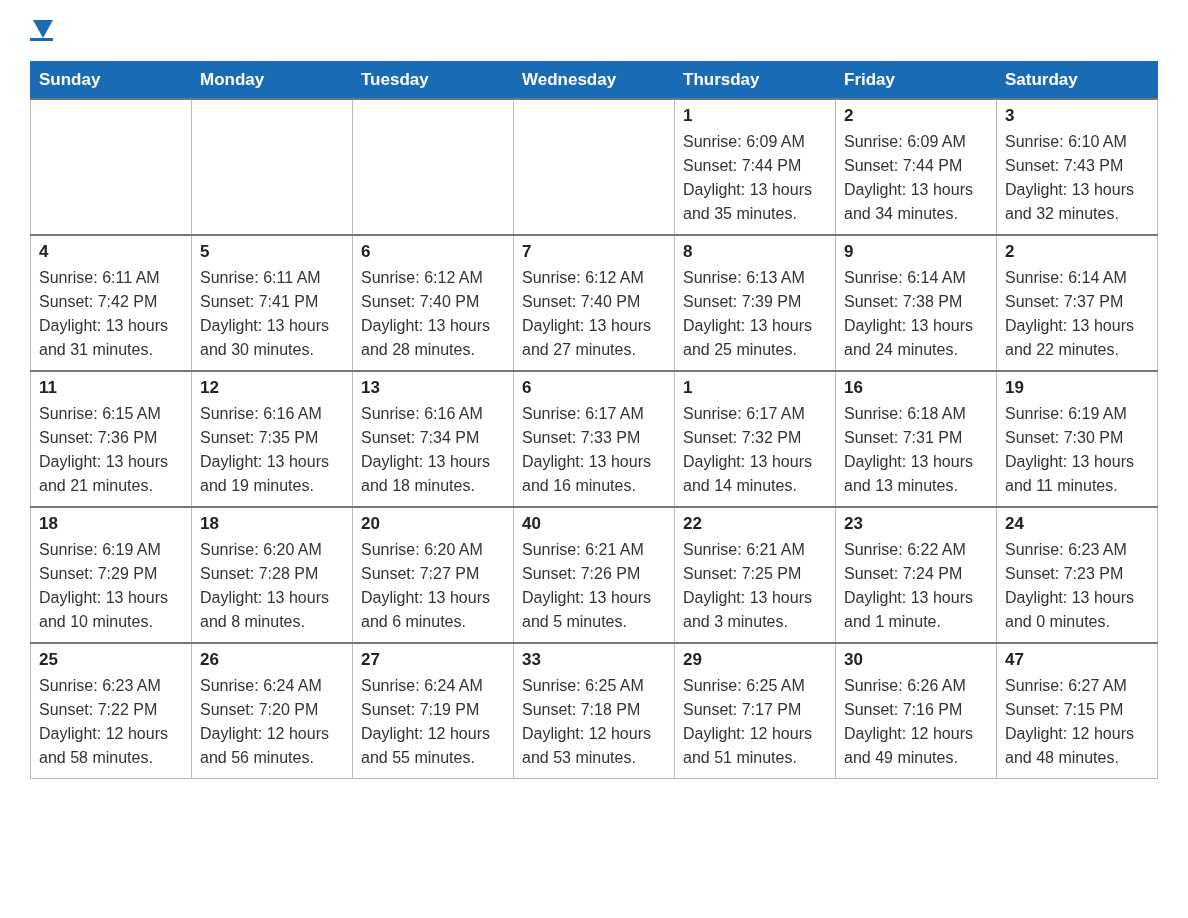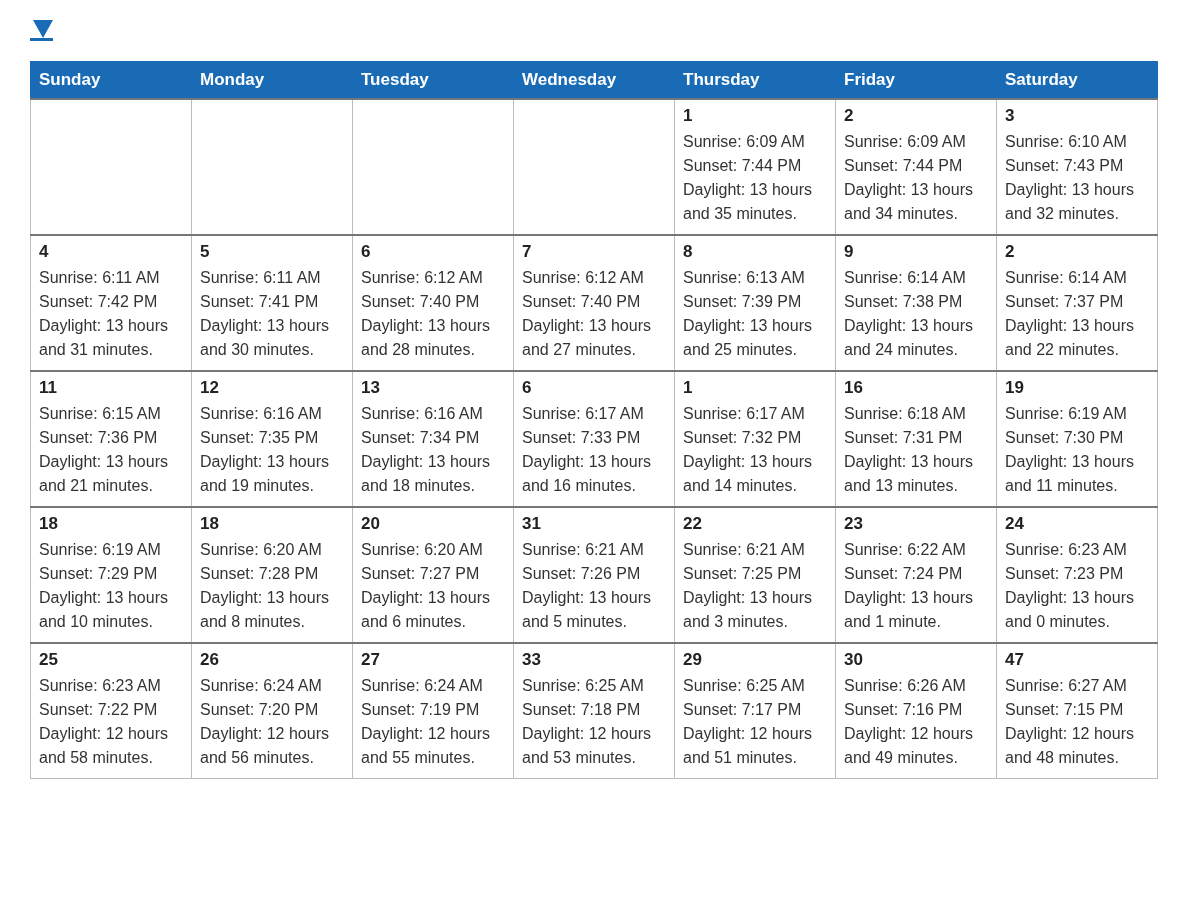--- a/index.html
+++ b/index.html
@@ -213,21 +213,21 @@
         </td>
         <td>
           <span class="day-num">18</span>
           <div class="day-info">Sunrise: 6:20 AM<br>Sunset: 7:28 PM<br>Daylight: 13 hours<br>and 8 minutes.</div>
         </td>
         <td>
           <span class="day-num">20</span>
           <div class="day-info">Sunrise: 6:20 AM<br>Sunset: 7:27 PM<br>Daylight: 13 hours<br>and 6 minutes.</div>
         </td>
         <td>
-          <span class="day-num">31</span>
+          <span class="day-num">40</span>
           <div class="day-info">Sunrise: 6:21 AM<br>Sunset: 7:26 PM<br>Daylight: 13 hours<br>and 5 minutes.</div>
         </td>
         <td>
           <span class="day-num">22</span>
           <div class="day-info">Sunrise: 6:21 AM<br>Sunset: 7:25 PM<br>Daylight: 13 hours<br>and 3 minutes.</div>
         </td>
         <td>
           <span class="day-num">23</span>
           <div class="day-info">Sunrise: 6:22 AM<br>Sunset: 7:24 PM<br>Daylight: 13 hours<br>and 1 minute.</div>
         </td>

